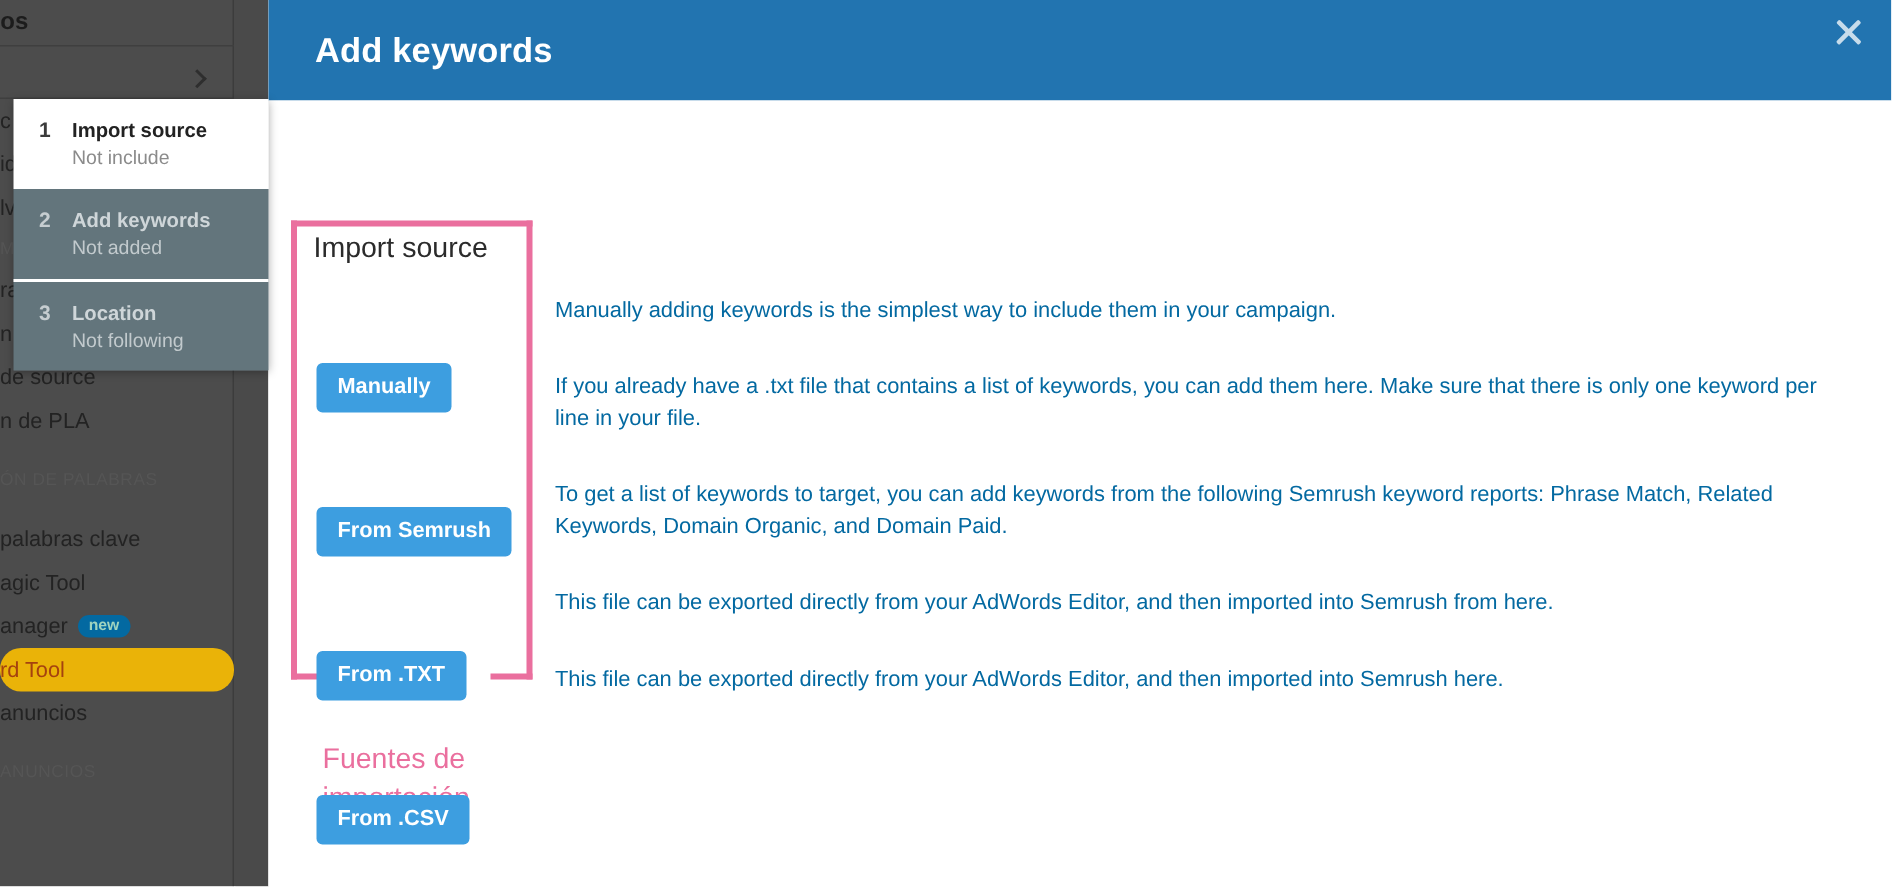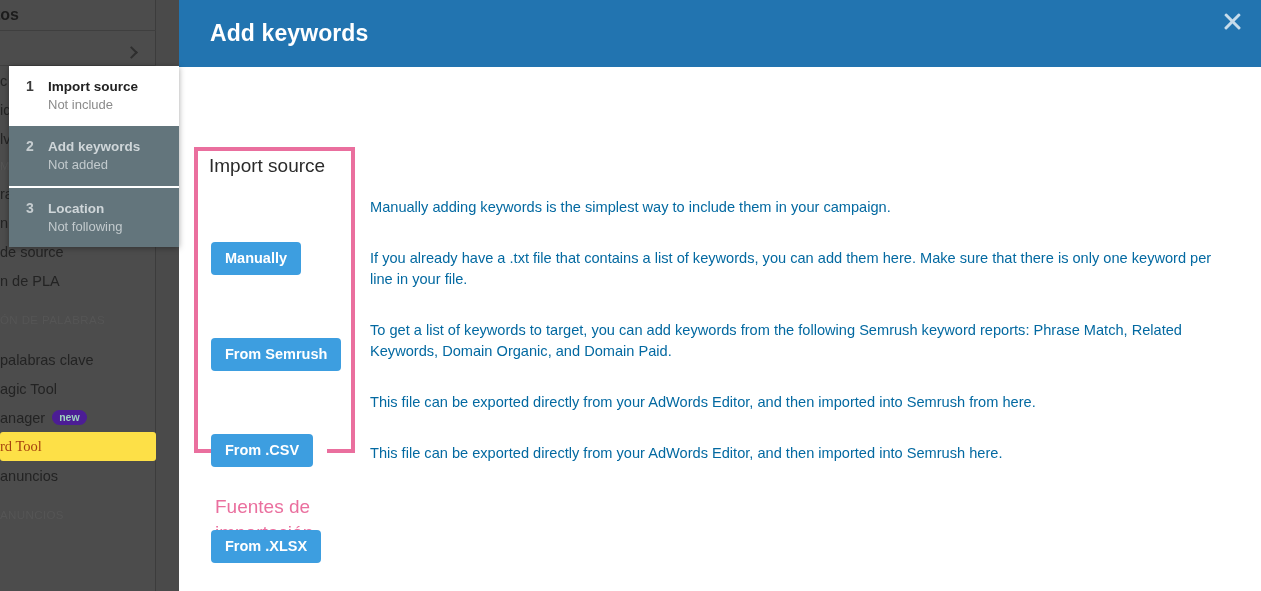--- a/index.html
+++ b/index.html
@@ -89,31 +89,30 @@
   }
   .bg-row .txt { display: block; }
   .bg-row.section {
     color: #555555;
     font-size: 11.5px;
     letter-spacing: 0.4px;
     height: 26px;
   }
   .bg-row.spacer { height: 12px; }
   .bg-row.active {
-    background: #fde047;
+    background: #eab308;
     color: #a5420f;
-    border-radius: 3px;
-    font-family: Liberation Serif, serif;
+    border-radius: 14px;
   }
   .badge-new {
     display: inline-block;
     margin-left: 7px;
     padding: 1px 7px 2px;
     border-radius: 9px;
-    background: #4c1d95;
+    background: #0369a1;
     color: #9fd3bf;
     font-size: 10.5px;
     font-weight: bold;
     vertical-align: middle;
   }
 
   
   .step-panel {
     position: absolute;
     left: 9px; top: 66px;
@@ -382,20 +381,23 @@
       <div class="source-title">Import source</div>
 
       <div class="source-buttons">
         <span class="src-btn-row">
           <button class="src-btn">Manually</button>
         </span>
         <span class="src-btn-row">
           <button class="src-btn">From Semrush</button>
         </span>
         <span class="src-btn-row">
+          <button class="src-btn">From .TXT</button>
+        </span>
+        <span class="src-btn-row">
           <button class="src-btn">From .CSV</button>
         </span>
         <span class="src-btn-row">
           <button class="src-btn">From .XLSX</button>
         </span>
       </div>
 
       <div class="desc">
         <p>Manually adding keywords is the simplest way to include them in your campaign.</p>
         <p>If you already have a .txt file that contains a list of keywords, you can add them here. Make sure that there is only one keyword per line in your file.</p>

